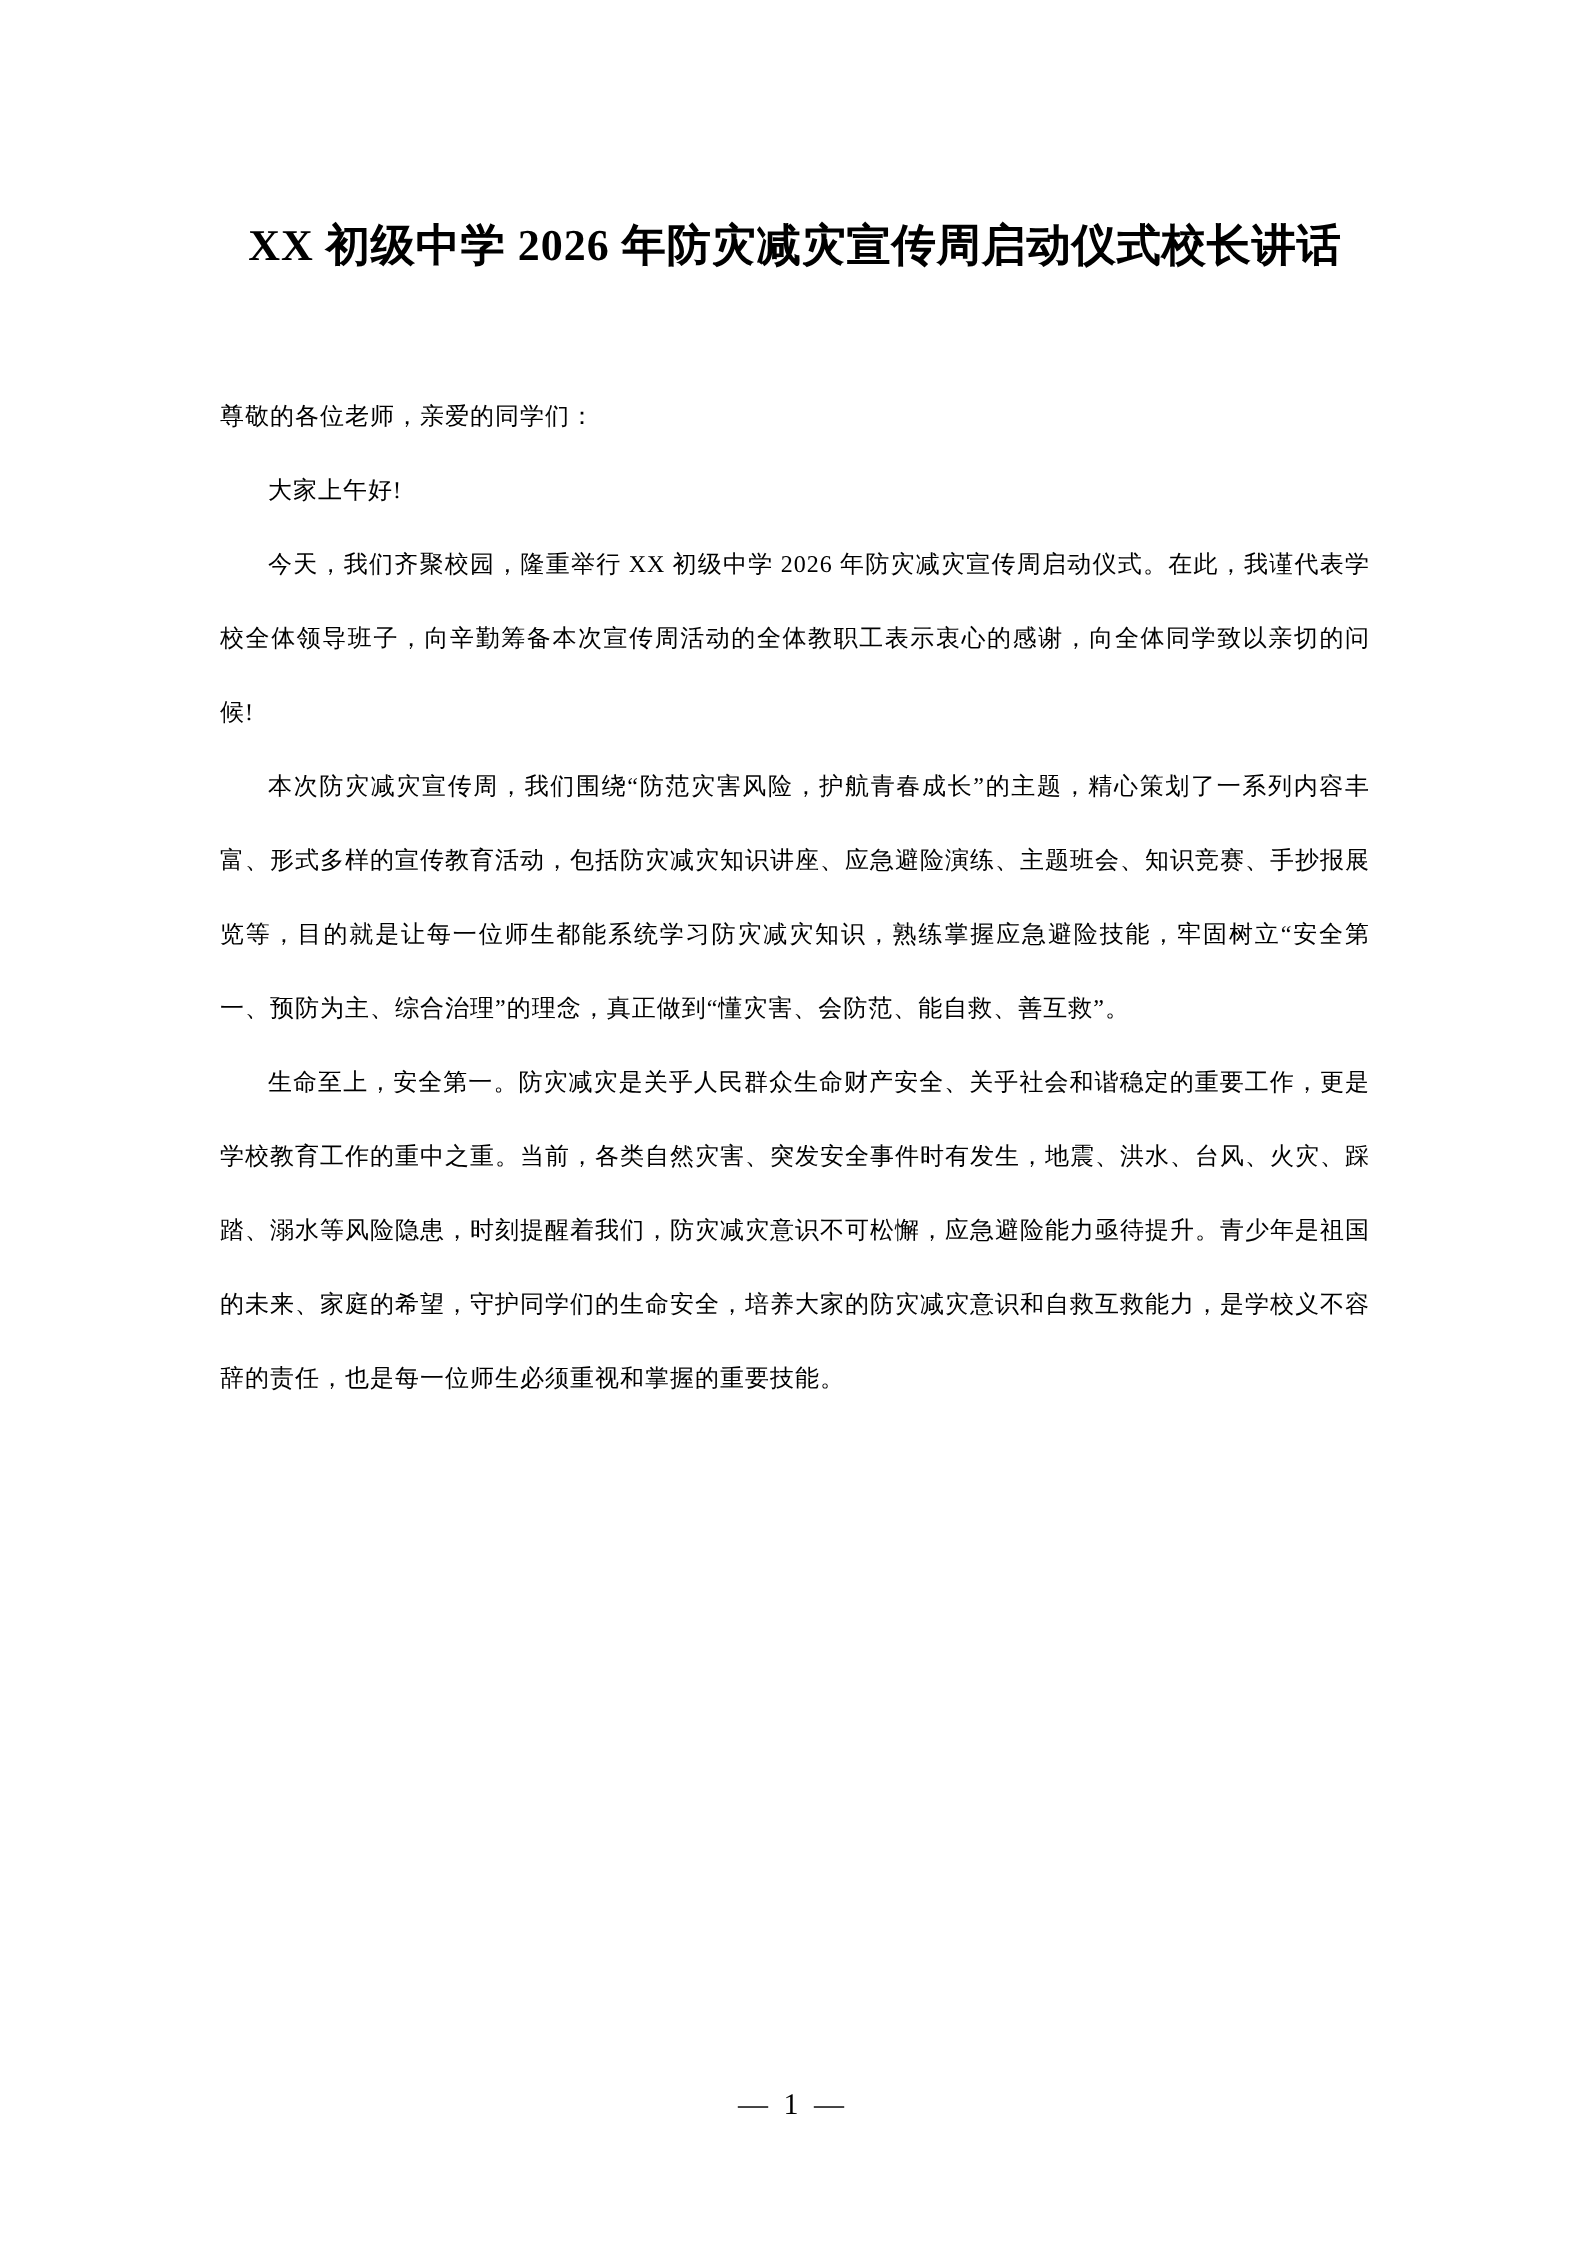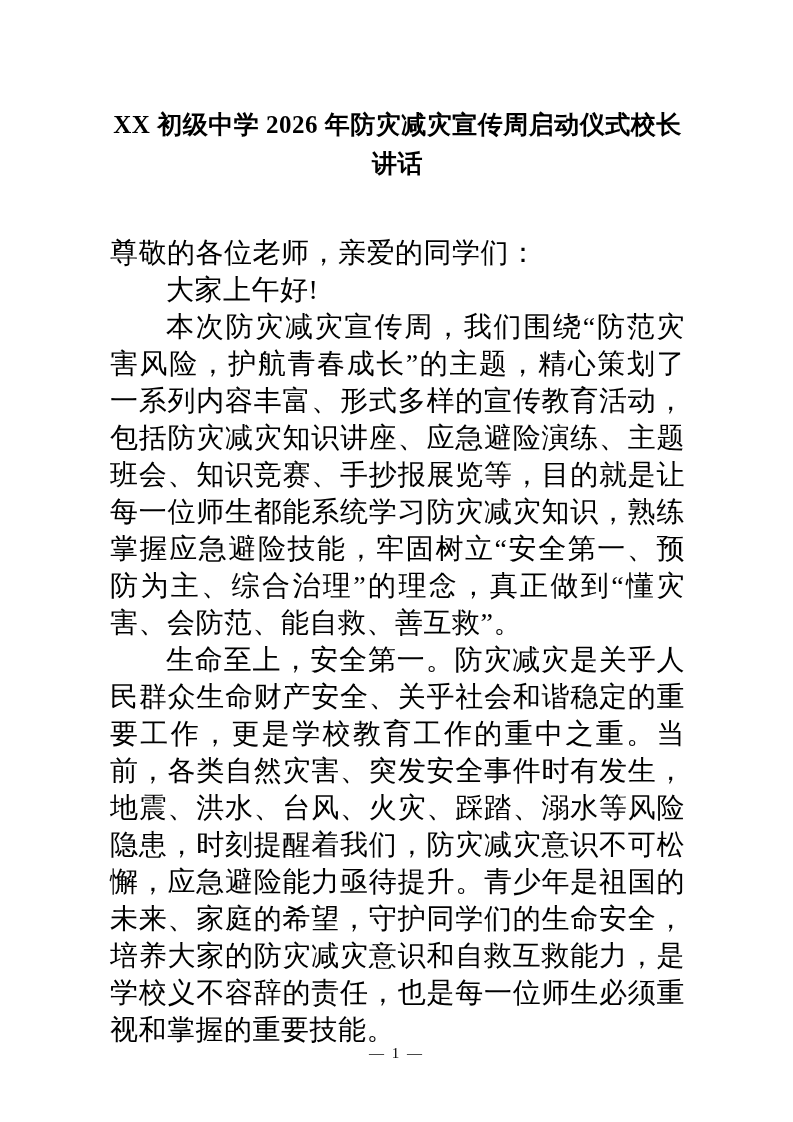--- a/index.html
+++ b/index.html
@@ -13,32 +13,32 @@
     height: 1122px;
     background: #ffffff;
     box-sizing: border-box;
     padding: 106px 108px 0 110px;
     font-family: "Liberation Serif", "DejaVu Serif", serif;
     color: #000000;
     overflow: hidden;
   }
   .doc-title {
     margin: 0 0 50px 0;
-    font-size: 25px;
+    font-size: 22px;
     font-weight: bold;
     line-height: 1.55;
     text-align: center;
     letter-spacing: 0.5px;
   }
   .doc-body {
     width: 100%;
   }
   .para {
     margin: 0;
-    font-size: 28px;
+    font-size: 12px;
     line-height: 37px;
     text-align: justify;
     text-justify: inter-ideograph;
     letter-spacing: 0.5px;
   }
   .para.indent {
     text-indent: 2em;
   }
   .page-footer {
     position: absolute;
@@ -56,20 +56,21 @@
 
 <div class="page">
   <h1 class="doc-title">XX 初级中学 2026 年防灾减灾宣传周启动仪式校长讲话</h1>
 
   <div class="doc-body">
 
       <p class="para">尊敬的各位老师，亲爱的同学们：</p>
 
       <p class="para indent">大家上午好!</p>
 
+      <p class="para indent">今天，我们齐聚校园，隆重举行 XX 初级中学 2026 年防灾减灾宣传周启动仪式。在此，我谨代表学校全体领导班子，向辛勤筹备本次宣传周活动的全体教职工表示衷心的感谢，向全体同学致以亲切的问候!</p>
 
       <p class="para indent">本次防灾减灾宣传周，我们围绕“防范灾害风险，护航青春成长”的主题，精心策划了一系列内容丰富、形式多样的宣传教育活动，包括防灾减灾知识讲座、应急避险演练、主题班会、知识竞赛、手抄报展览等，目的就是让每一位师生都能系统学习防灾减灾知识，熟练掌握应急避险技能，牢固树立“安全第一、预防为主、综合治理”的理念，真正做到“懂灾害、会防范、能自救、善互救”。</p>
 
       <p class="para indent">生命至上，安全第一。防灾减灾是关乎人民群众生命财产安全、关乎社会和谐稳定的重要工作，更是学校教育工作的重中之重。当前，各类自然灾害、突发安全事件时有发生，地震、洪水、台风、火灾、踩踏、溺水等风险隐患，时刻提醒着我们，防灾减灾意识不可松懈，应急避险能力亟待提升。青少年是祖国的未来、家庭的希望，守护同学们的生命安全，培养大家的防灾减灾意识和自救互救能力，是学校义不容辞的责任，也是每一位师生必须重视和掌握的重要技能。</p>
     </div>
 
   <div class="page-footer">— 1 —</div>
 </div>
 
 </body></html>

